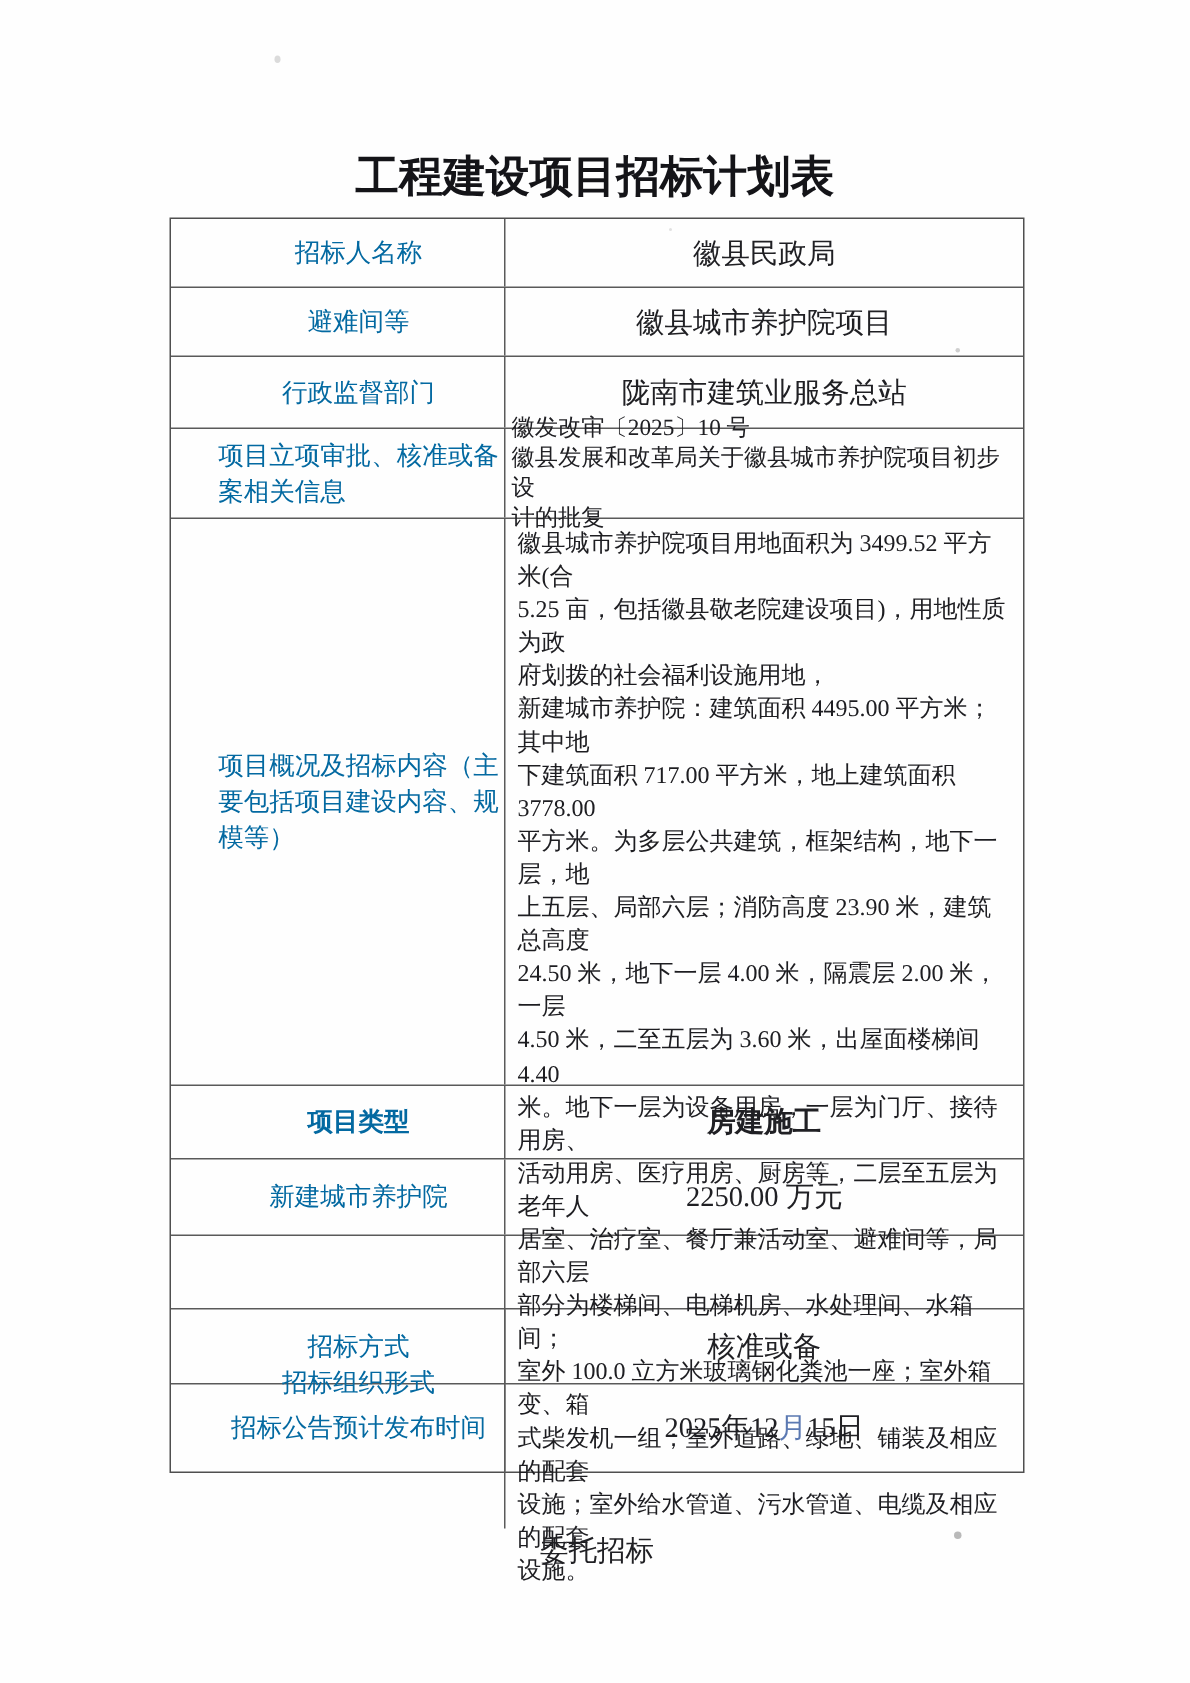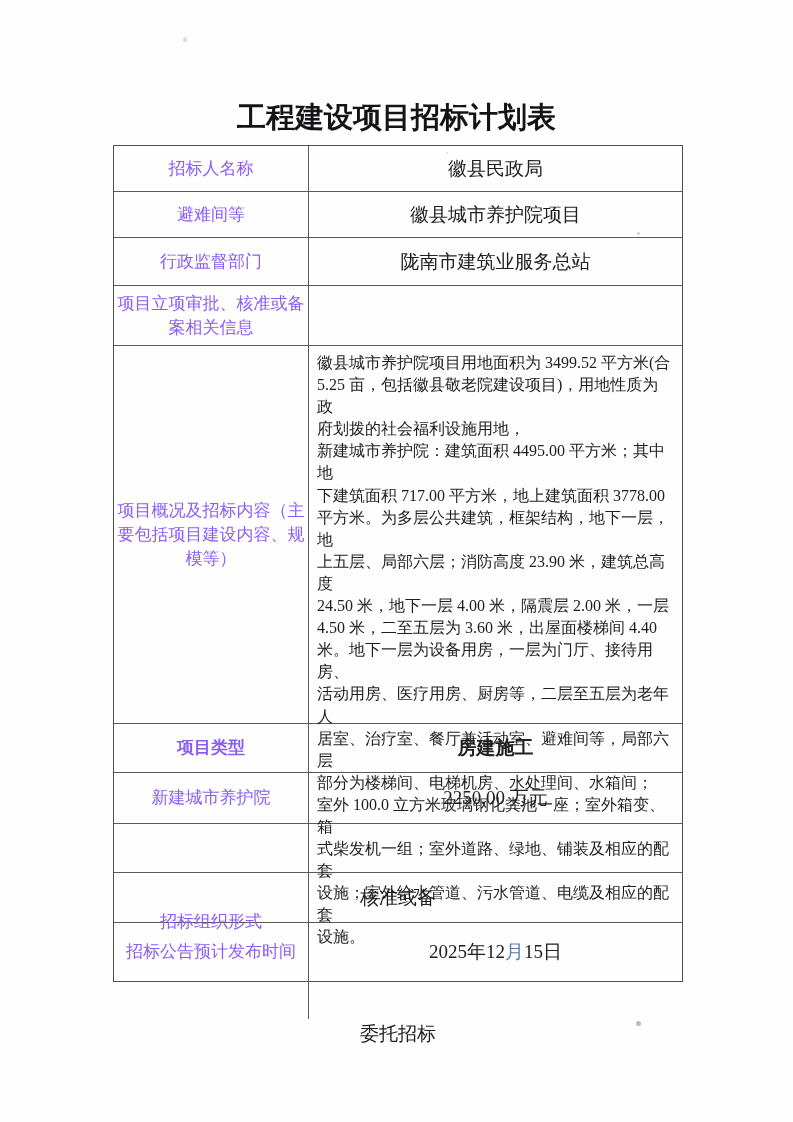--- a/index.html
+++ b/index.html
@@ -40,25 +40,26 @@
     box-sizing:border-box;
     white-space:pre-line;
   }
   .label{
     width:195px;
     flex:0 0 195px;
     border-right:1px solid #5a5a5a;
     display:flex;
     align-items:center;
     justify-content:center;
-    text-align:center;
+    text-align:left;
     font-size:17px;
     line-height:24px;
     padding:2px 3px;
-    color:#8b5cf6;
+    color:#0369a1;
+    margin-left:28px;
   }
   .value{
     flex:1 1 auto;
     display:flex;
     align-items:center;
     justify-content:center;
     text-align:left;
     font-size:19px;
     padding:2px 4px;
     color:#202024;
@@ -116,20 +117,23 @@
     </div>
 
     <div class="row r2">
       <div class="cell label">行政监督部门</div>
       <div class="cell value">陇南市建筑业服务总站</div>
     </div>
 
     <div class="row r3">
       <div class="cell label">项目立项审批、核准或备
 案相关信息</div>
+      <div class="cell value small">徽发改审〔2025〕10 号
+徽县发展和改革局关于徽县城市养护院项目初步设
+计的批复</div>
     </div>
 
     <div class="row r4">
       <div class="cell label">项目概况及招标内容（主
 要包括项目建设内容、规
 模等）</div>
       <div class="cell value para">徽县城市养护院项目用地面积为 3499.52 平方米(合
 5.25 亩，包括徽县敬老院建设项目)，用地性质为政
 府划拨的社会福利设施用地，
 新建城市养护院：建筑面积 4495.00 平方米；其中地
@@ -157,20 +161,21 @@
       <div class="cell label">新建城市养护院</div>
       <div class="cell value">2250.00 万元</div>
     </div>
 
     <div class="row r7">
       <div class="cell label">招标组织形式</div>
       <div class="cell value">委托招标</div>
     </div>
 
     <div class="row r8">
+      <div class="cell label">招标方式</div>
       <div class="cell value">核准或备</div>
     </div>
 
     <div class="row r9">
       <div class="cell label">招标公告预计发布时间</div>
       <div class="cell value"><span>2025年12</span><span class="month-blue">月</span><span>15日</span></div>
     </div>
 
   </div>
 

